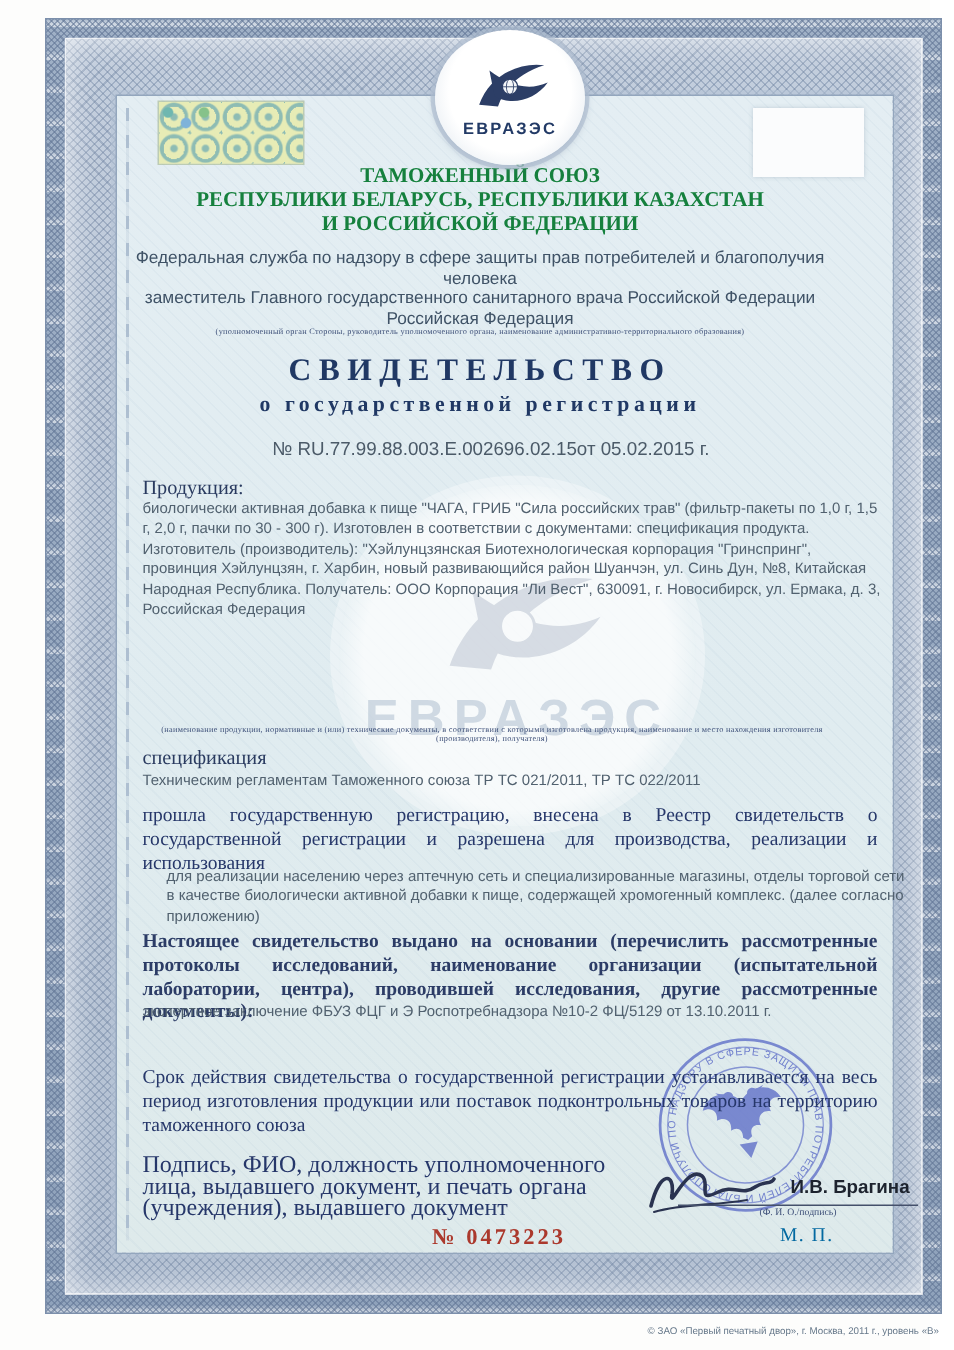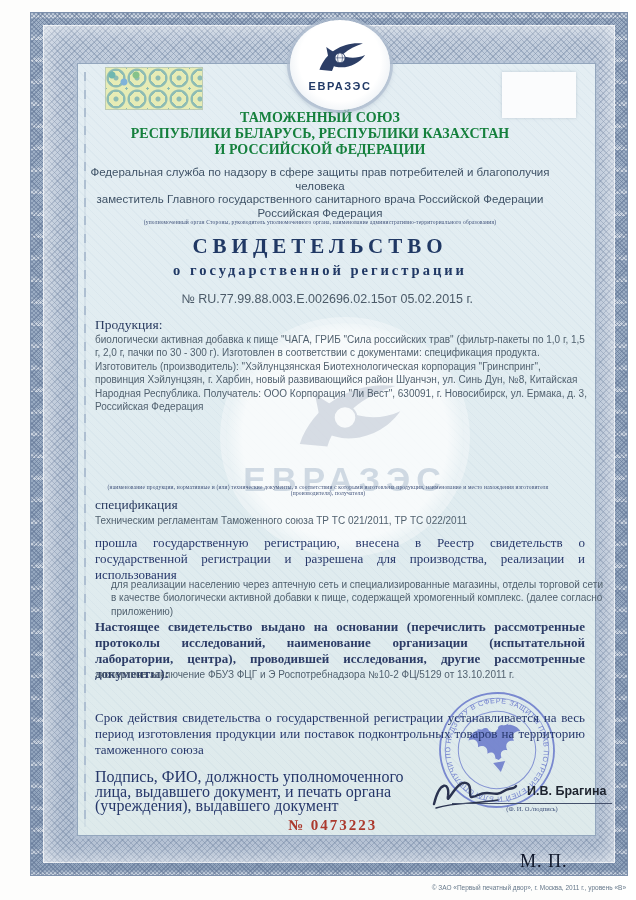--- a/index.html
+++ b/index.html
@@ -87,21 +87,21 @@
 
   
   .stamp{left:436px;top:689px;width:122px;height:122px;z-index:4;transform:rotate(-10deg);opacity:.9;}
   .sig-label{left:95px;top:770px;width:312px;font-size:16px;line-height:14.5px;color:#26376a;}
   .sig-svg{left:428px;top:768px;width:92px;height:48px;z-index:6;}
   .sig-name{left:527px;top:784px;font-family:"Liberation Sans",sans-serif;font-size:12.5px;
     color:#1d232e;z-index:6;font-weight:bold;}
   .sig-line{left:452px;top:803px;width:160px;border-top:1px solid #44506b;z-index:6;}
   .sig-caption{left:452px;top:805px;width:160px;text-align:center;font-size:6.5px;color:#3d4f78;z-index:6;}
   .serial{left:288px;top:817px;font-size:15px;font-weight:bold;letter-spacing:2px;color:#ab392d;z-index:6;}
-  .mp{left:520px;top:851px;font-size:18px;color:#0f172a;letter-spacing:1px;z-index:6;}
+  .mp{left:520px;top:815px;font-size:13px;color:#0369a1;letter-spacing:1px;z-index:6;}
   .footer{left:300px;top:884px;width:326px;text-align:right;font-family:"Liberation Sans",sans-serif;
     font-size:6.5px;color:#66788a;}
 </style>
 </head>
 <body>
 
 <div class="scan">
 
   <div class="frame">
     <div class="frame-mid"></div>

